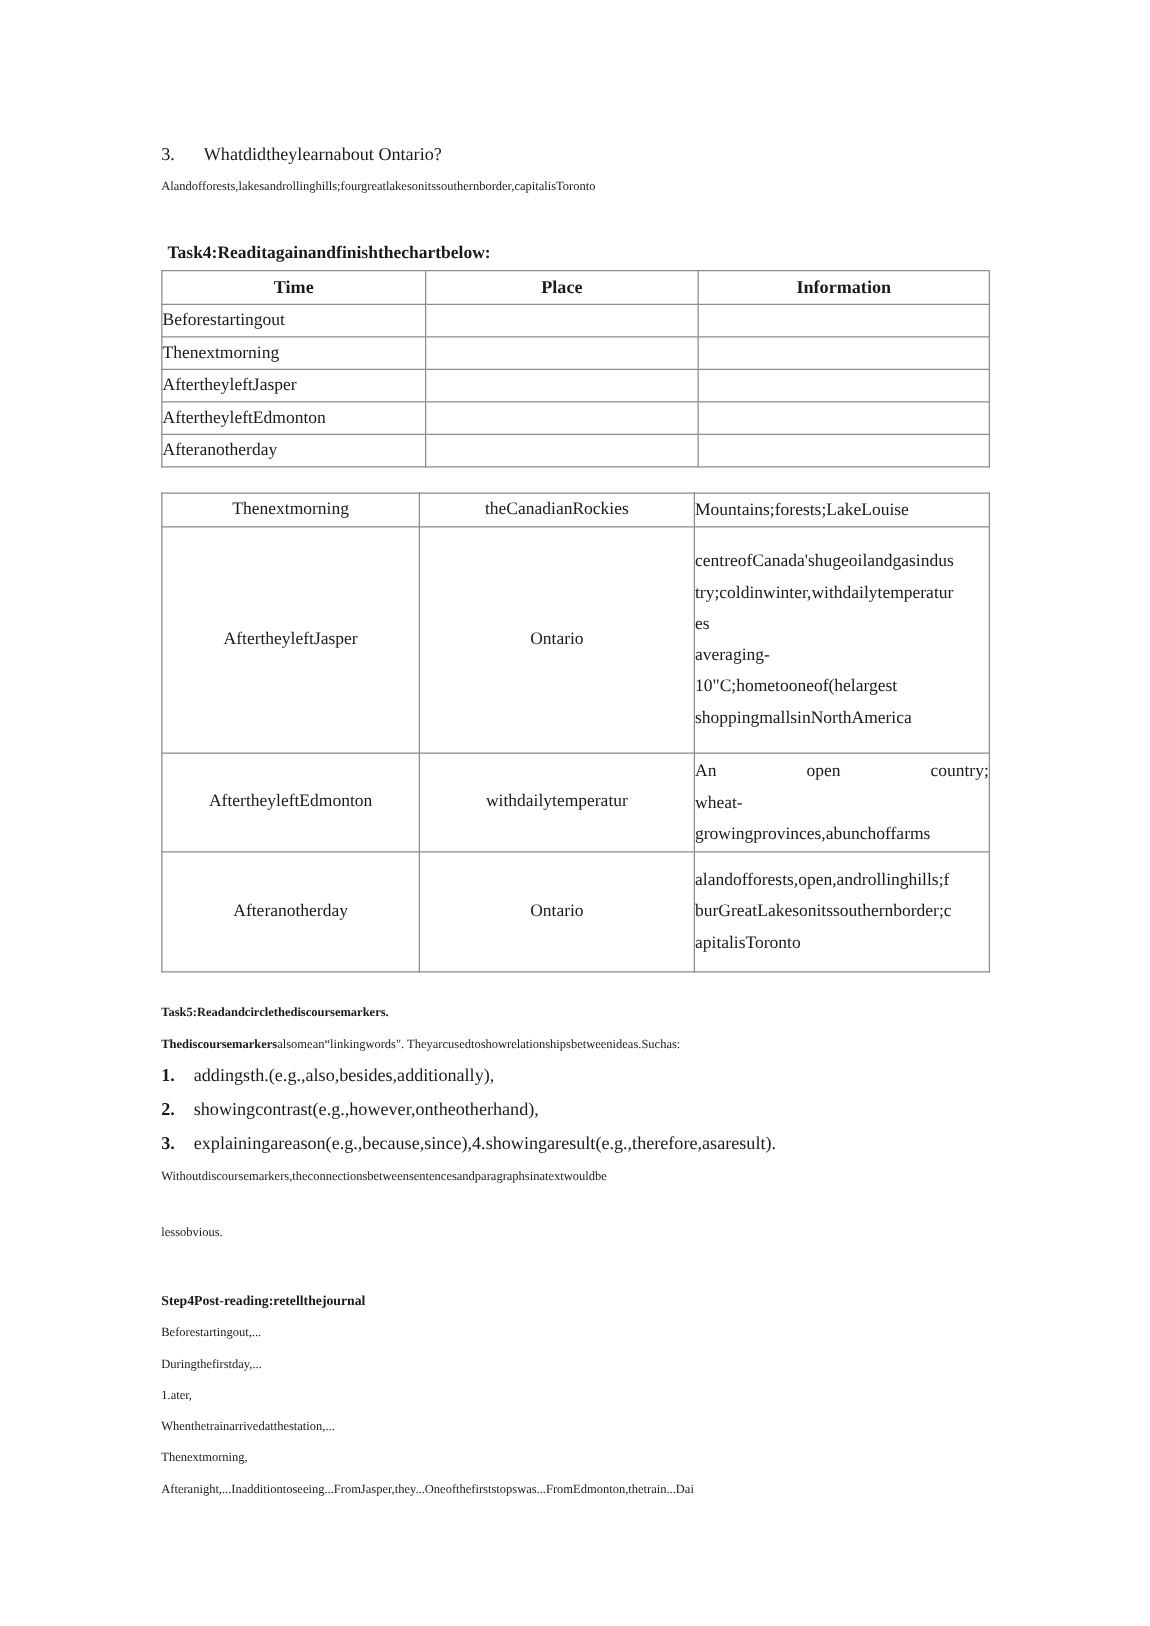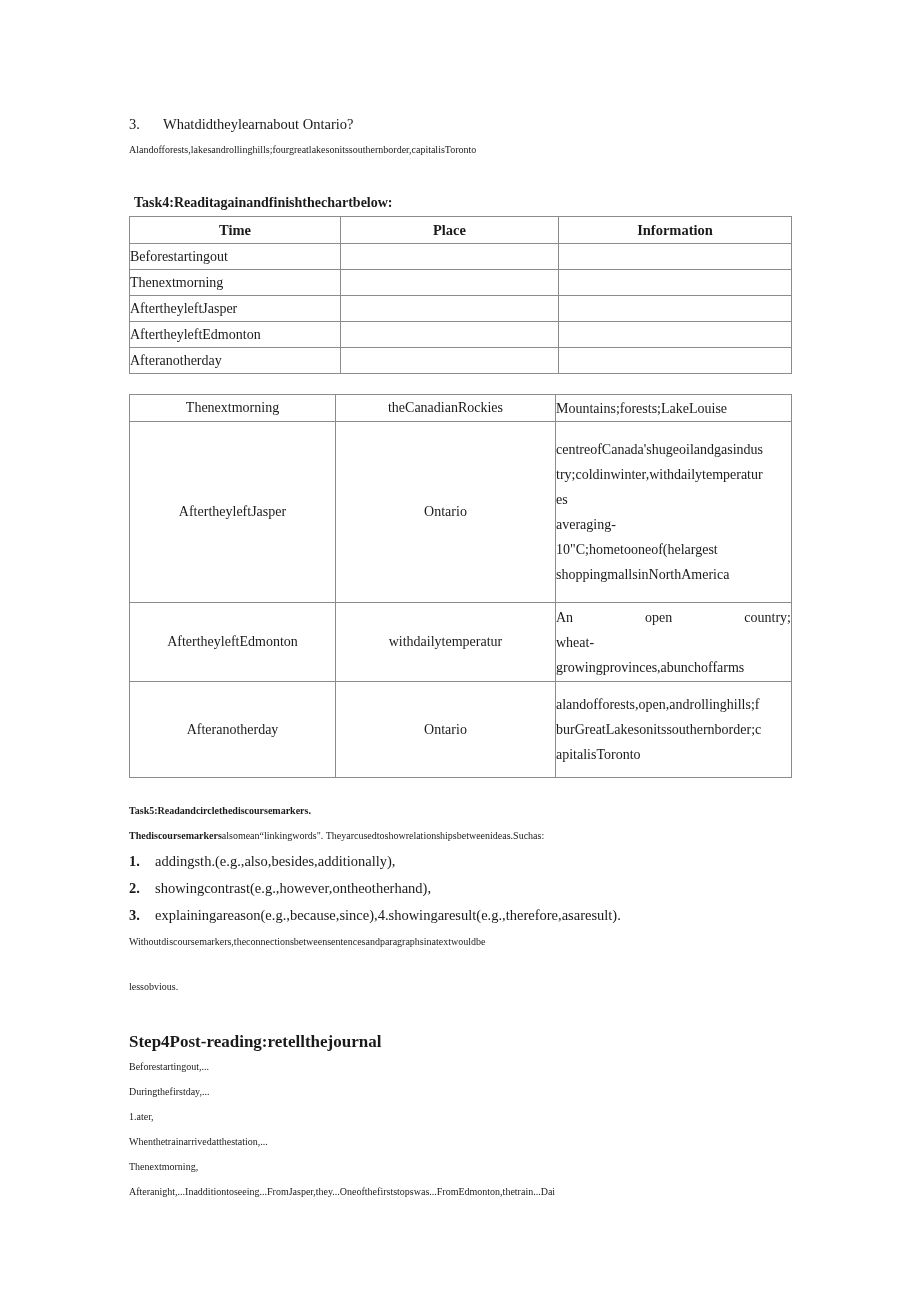--- a/index.html
+++ b/index.html
@@ -67,21 +67,21 @@
   }
 
   
   .task-head {
     font-size: 14px;
     font-weight: bold;
     line-height: 22px;
     padding-left: 5px;
   }
   .step-head {
-    font-size: 17px;
+    font-size: 11px;
     font-weight: bold;
     line-height: 25px;
   }
 
   
   table.sheet {
     border-collapse: collapse;
     table-layout: fixed;
     width: 662px;
     font-size: 14px;

